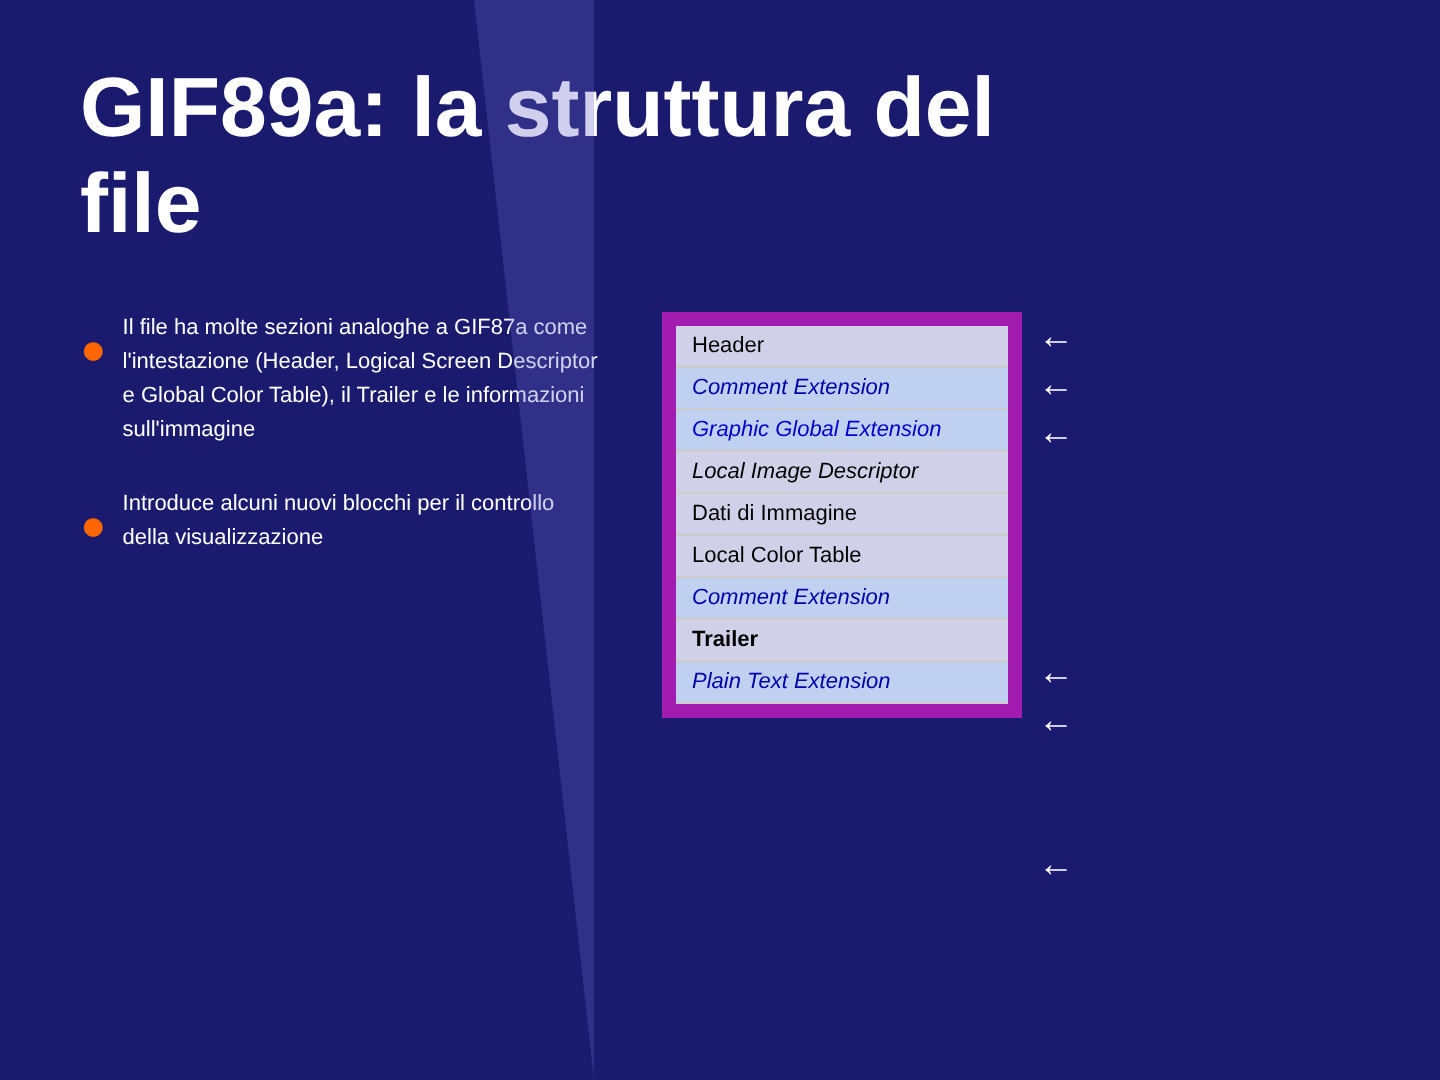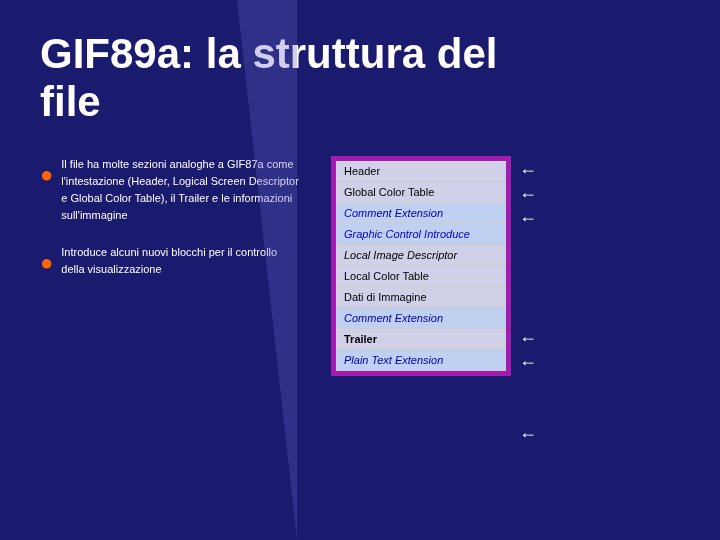--- a/index.html
+++ b/index.html
@@ -64,21 +64,21 @@
 
     .right-panel {
       display: flex;
       gap: 8px;
       align-items: flex-start;
       flex-shrink: 0;
     }
 
     .structure-table {
       background-color: #e8e8f0;
-      border: 5px solid #a21caf;
+      border: 7px solid #a21caf;
       min-width: 180px;
     }
 
     .struct-row {
       padding: 4px 8px;
       font-size: 11px;
       font-family: Arial, sans-serif;
       border-bottom: 1px solid #cccccc;
     }
 
@@ -200,26 +200,25 @@
       </div>
       <div class="bullet-item">
         <span class="bullet-dot">●</span>
         <span class="bullet-text">Introduce alcuni nuovi blocchi per il controllo della visualizzazione</span>
       </div>
     </div>
 
     <div class="right-panel">
       <div class="structure-table">
         <div class="struct-row header-row">Header</div>
-        <div class="struct-row global-color-row">Global Color Table</div>
         <div class="struct-row comment-ext-row">Comment Extension</div>
-        <div class="struct-row graphic-ext-row">Graphic Control Introduce</div>
+        <div class="struct-row graphic-ext-row">Graphic Global Extension</div>
         <div class="struct-row local-image-row">Local Image Descriptor</div>
+        <div class="struct-row dati-row">Dati di Immagine</div>
         <div class="struct-row local-color-row">Local Color Table</div>
-        <div class="struct-row dati-row">Dati di Immagine</div>
         <div class="struct-row comment2-row">Comment Extension</div>
         <div class="struct-row trailer-row">Trailer</div>
         <div class="struct-row plain-text-row">Plain Text Extension</div>
       </div>
 
       <div class="arrows-col">
         <div class="arrow-item" style="color: rgb(255, 255, 255);">←</div>
         <div class="arrow-item" style="color: rgb(255, 255, 255);">←</div>
         <div class="arrow-item" style="color: rgb(255, 255, 255);">←</div>
         <div class="arrow-item no-arrow" style="color: transparent;">←</div>

